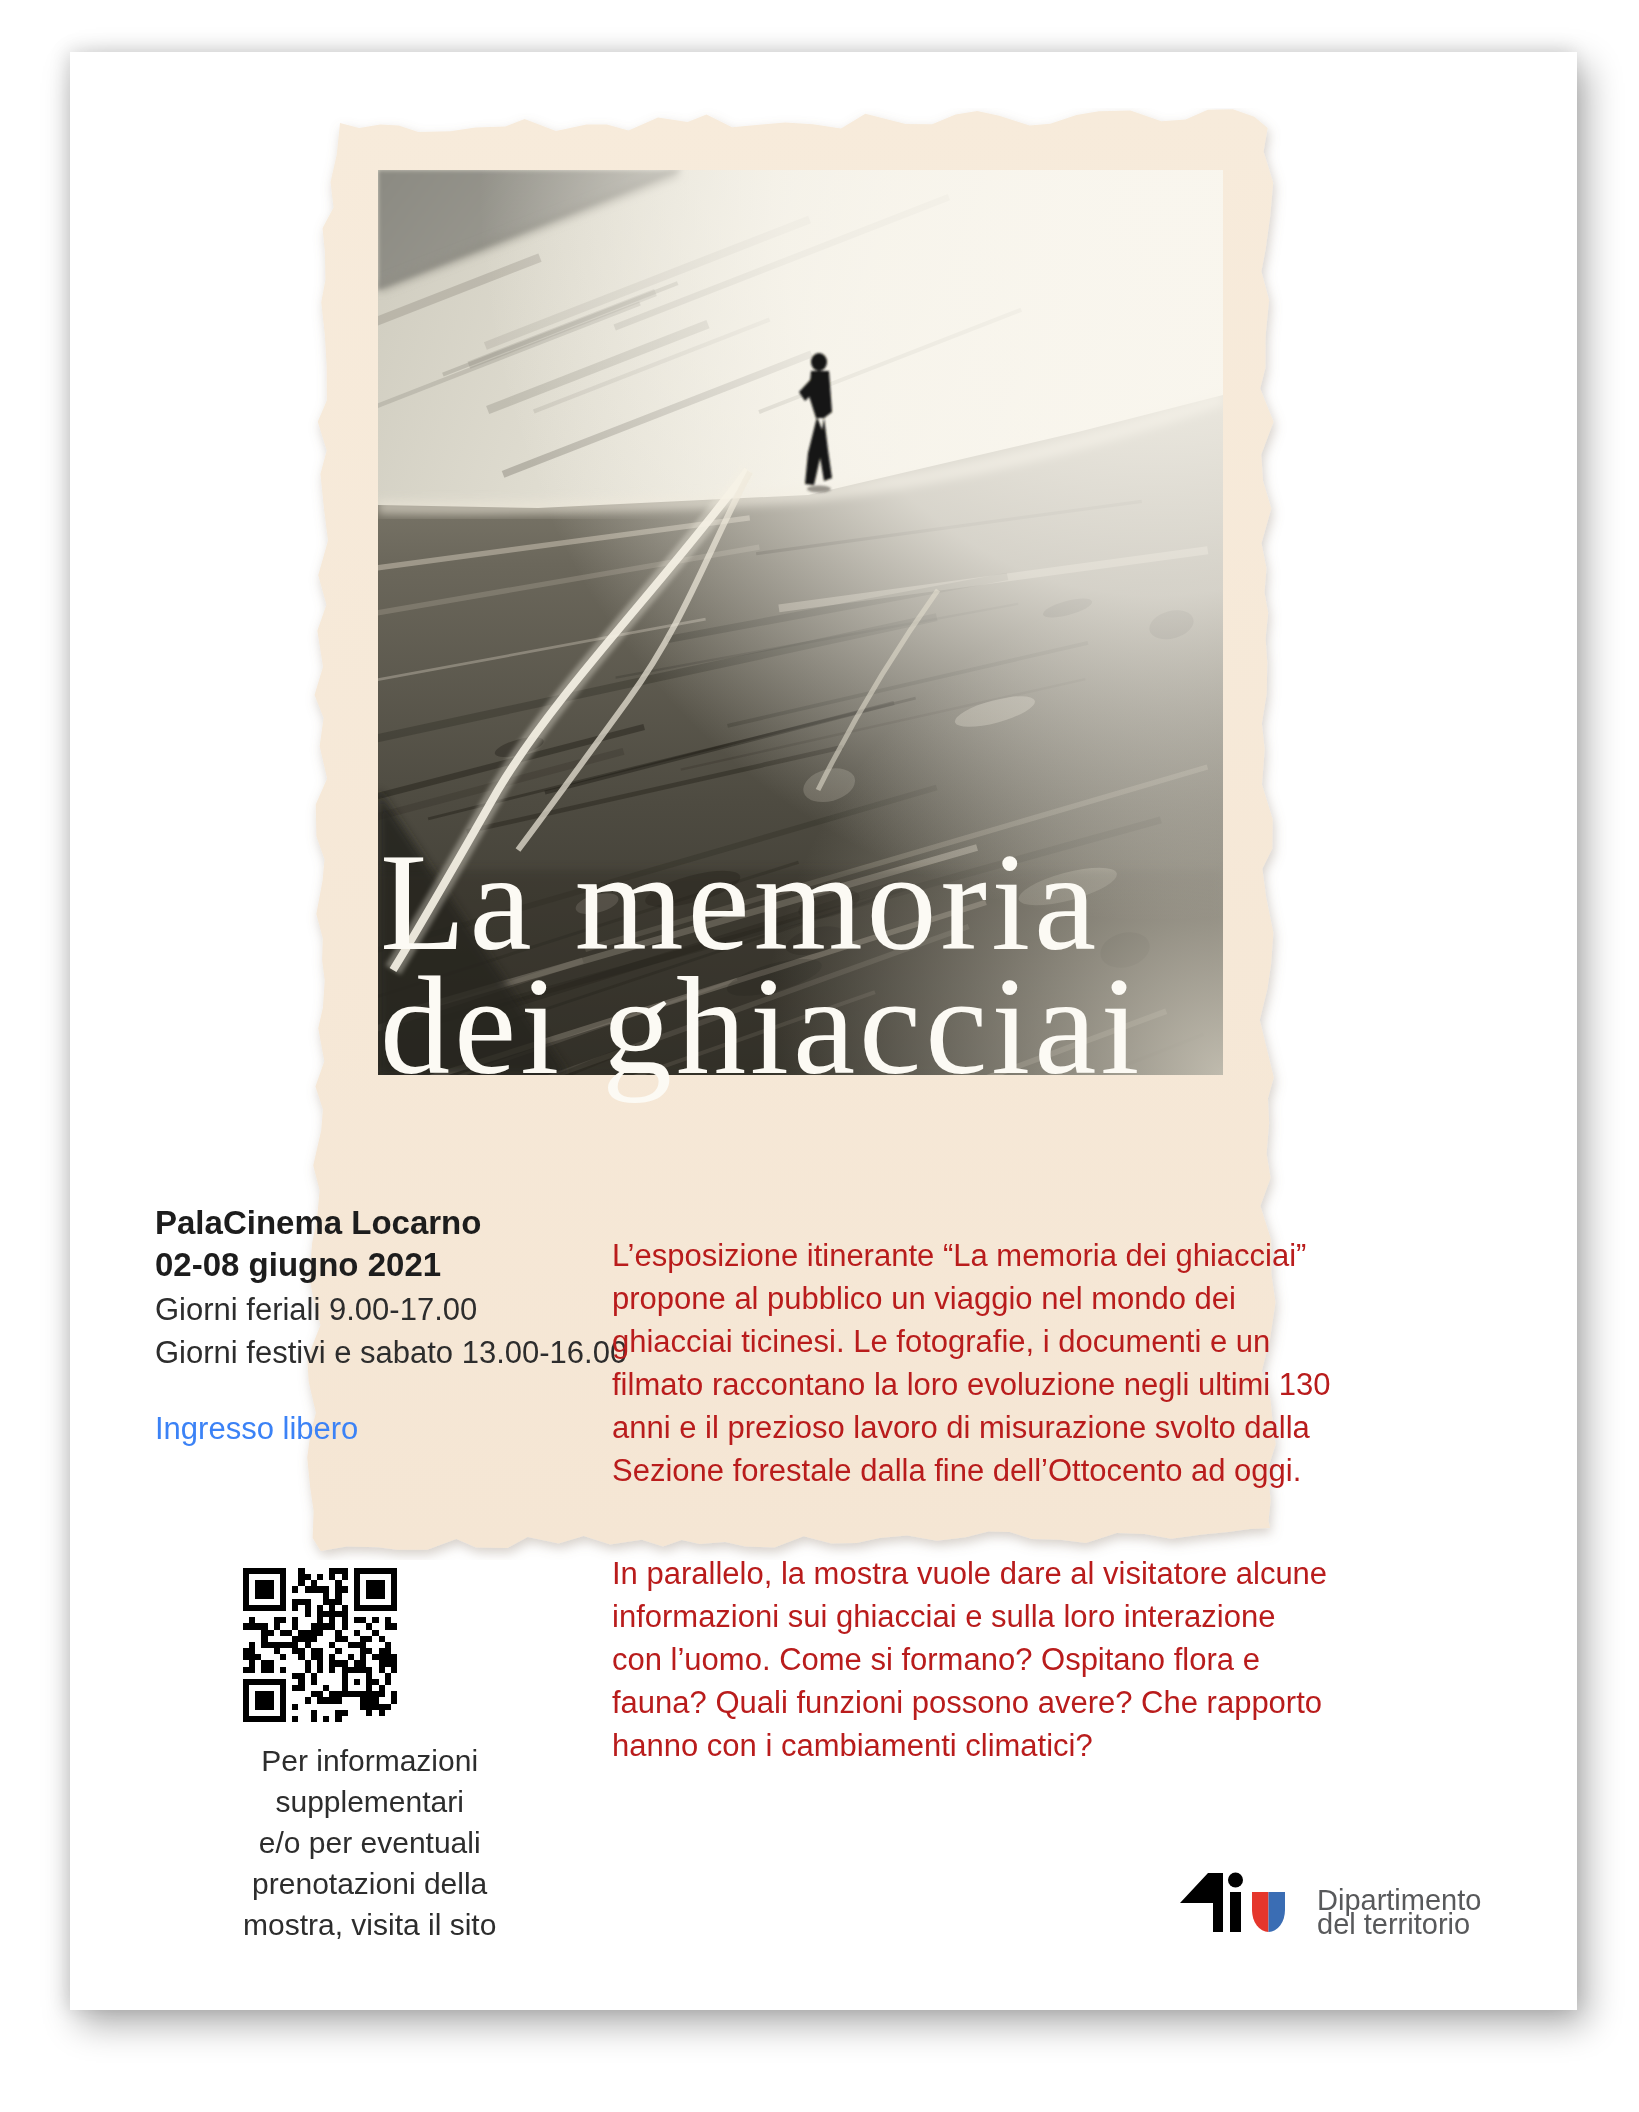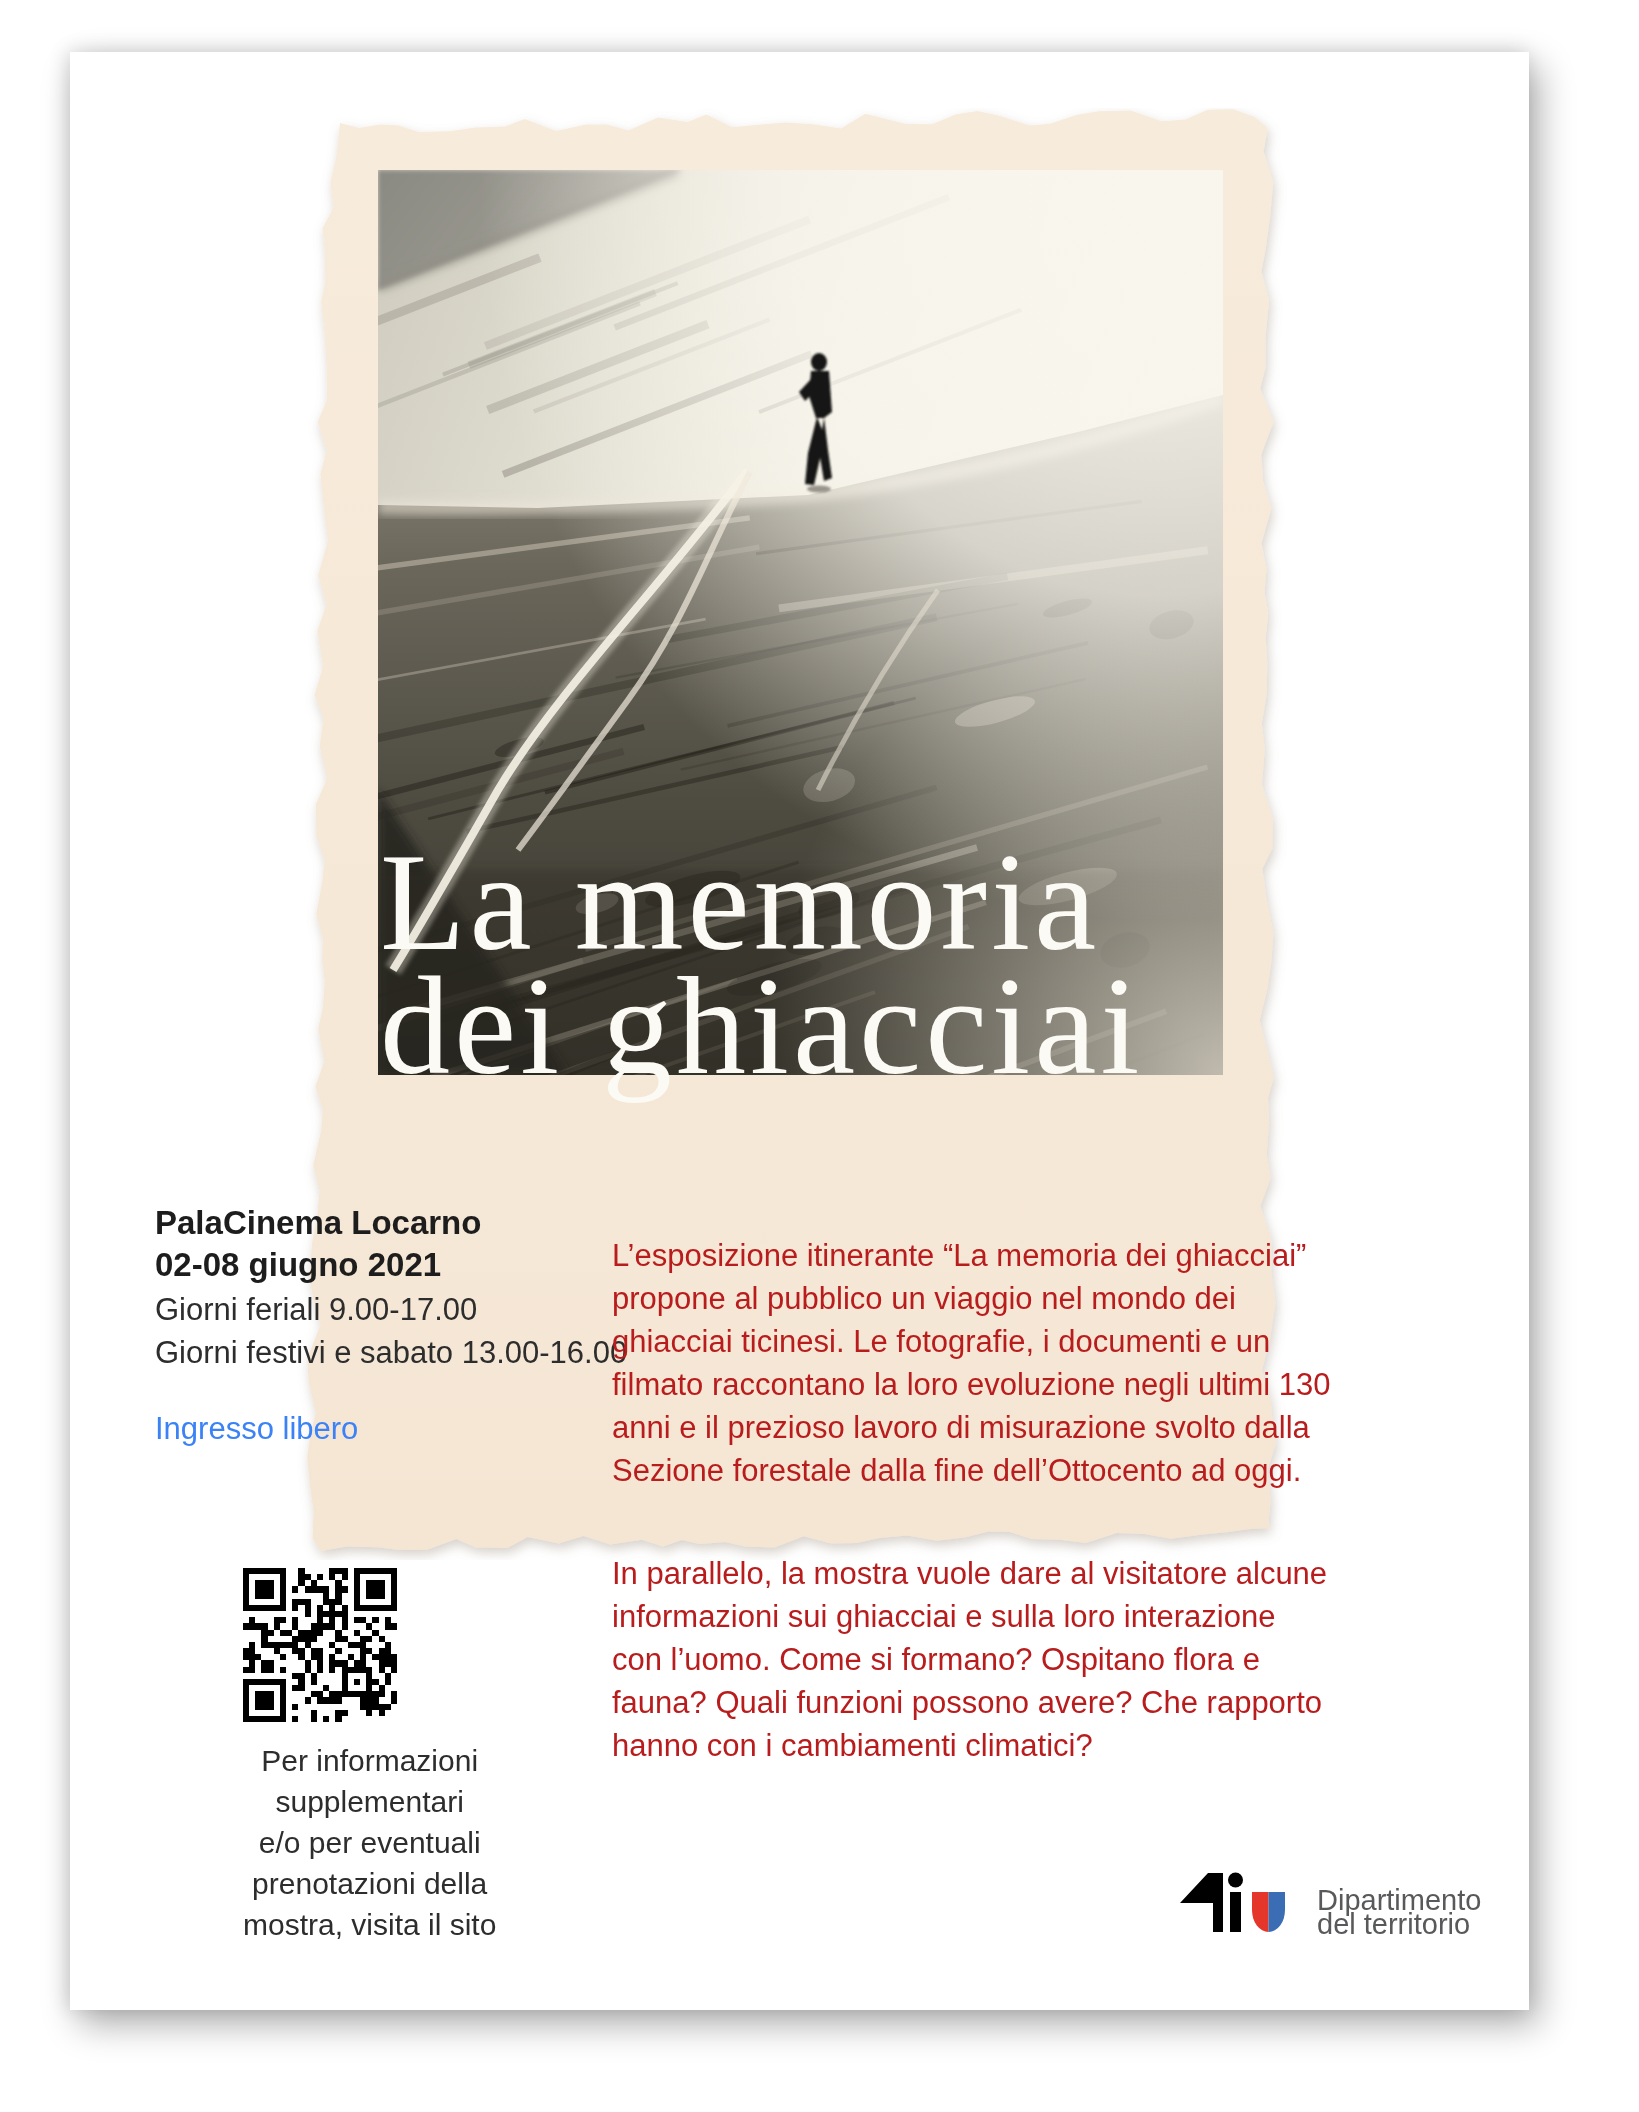--- a/index.html
+++ b/index.html
@@ -1,19 +1,19 @@
 <!DOCTYPE html>
 <html><head>
 <meta charset="utf-8">
 <style>
   html,body{margin:0;padding:0;background:#ffffff;}
   body{width:1639px;height:2112px;position:relative;overflow:hidden;
        font-family:"Liberation Sans",sans-serif;}
   .page{position:absolute;left:70px;top:52px;width:1459px;height:1958px;background:#ffffff;
-        box-shadow:9px 14px 34px rgba(0,0,0,.33), -3px -2px 18px rgba(0,0,0,.12);}
+        box-shadow:9px 14px 34px rgba(0,0,0,.33), -3px -2px 18px rgba(0,0,0,.12);padding-left:48px;}
   .abs{position:absolute;}
   .pre{white-space:pre-line;}
   .paper-svg{left:225px;top:56px;}
   .photo{left:308px;top:118px;width:845px;height:905px;}
   .title{left:310px;top:788px;font-family:"Liberation Serif",serif;font-weight:400;
          font-size:140px;line-height:124px;letter-spacing:4px;color:#fcfaf4;}
   .venue{left:85px;top:1150px;font-size:33px;line-height:42px;font-weight:700;color:#1d1d1d;}
   .hours{left:85px;top:1236px;font-size:31px;line-height:43px;color:#2d2d2d;}
   .ingresso{left:85px;top:1359px;font-size:31px;color:#3b82f6;}
   .para{left:542px;width:910px;font-size:31px;line-height:43px;color:#b91c1c;}

